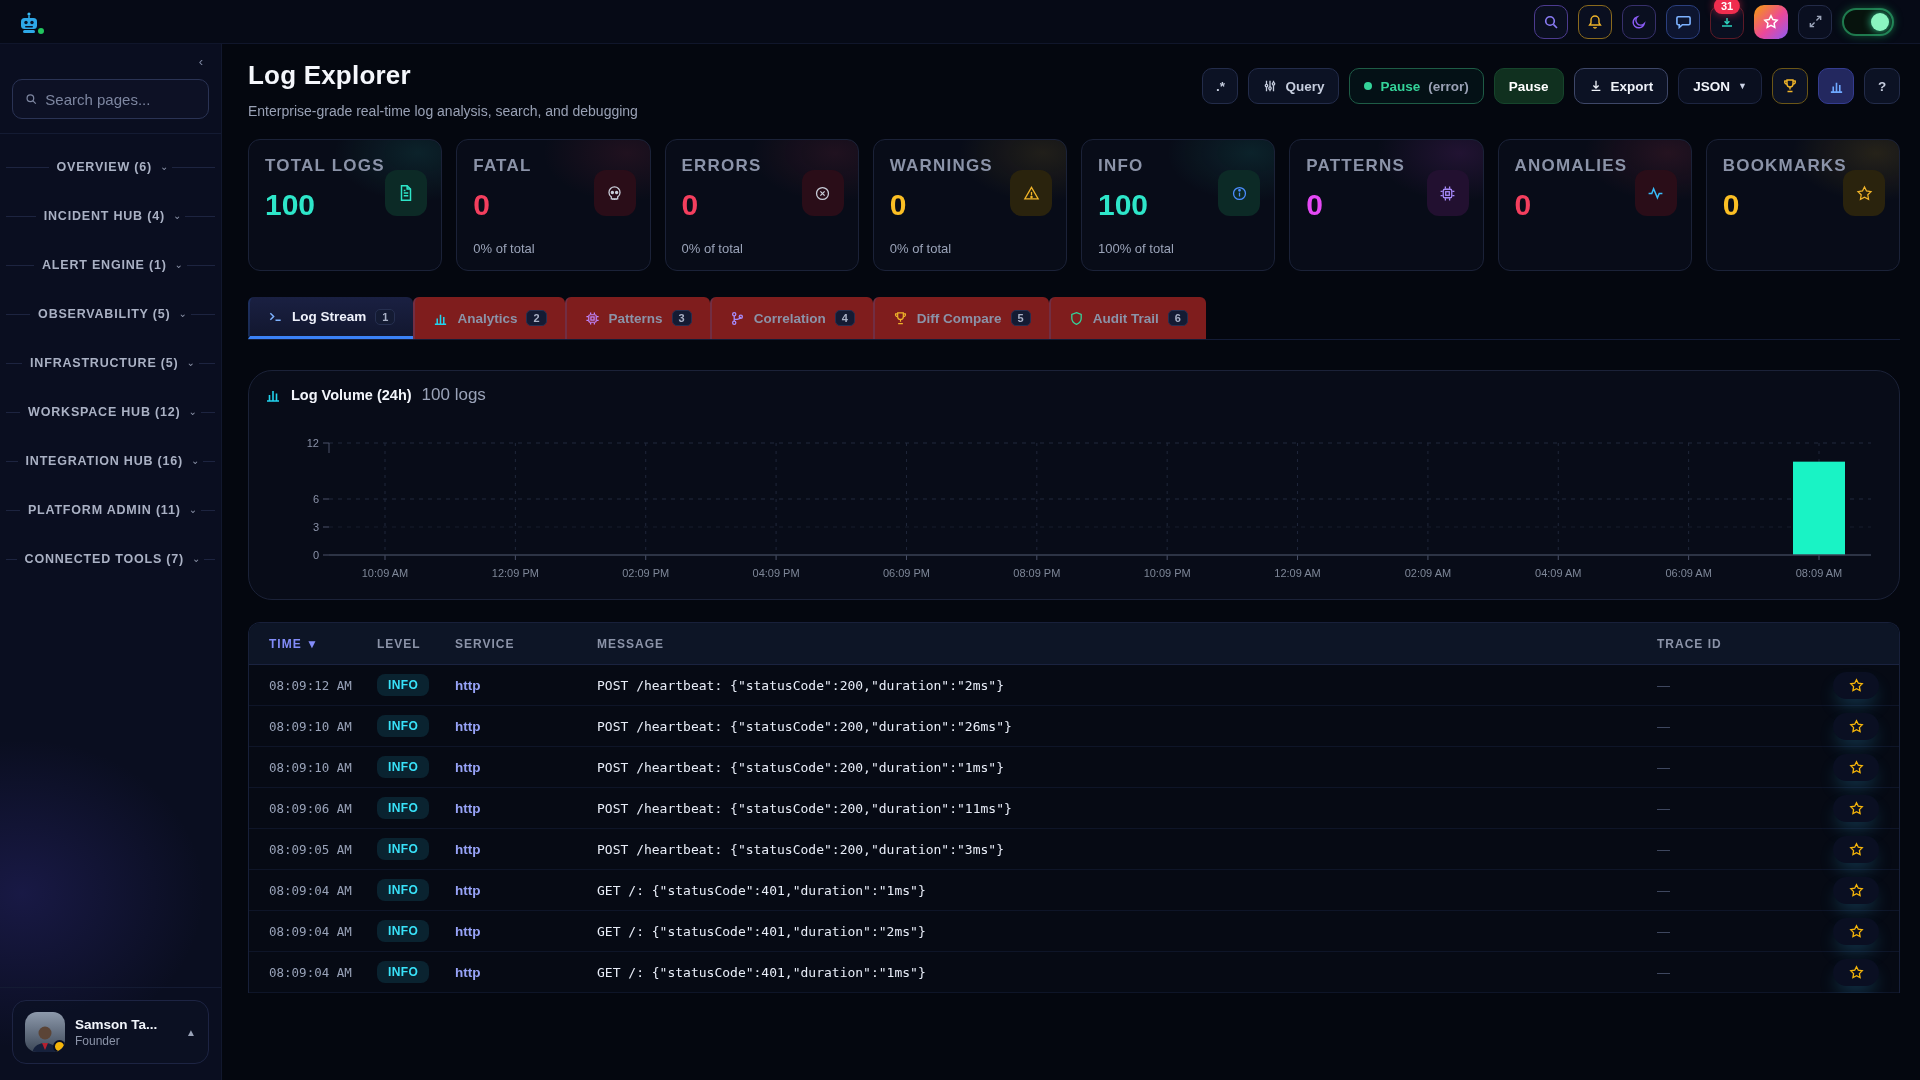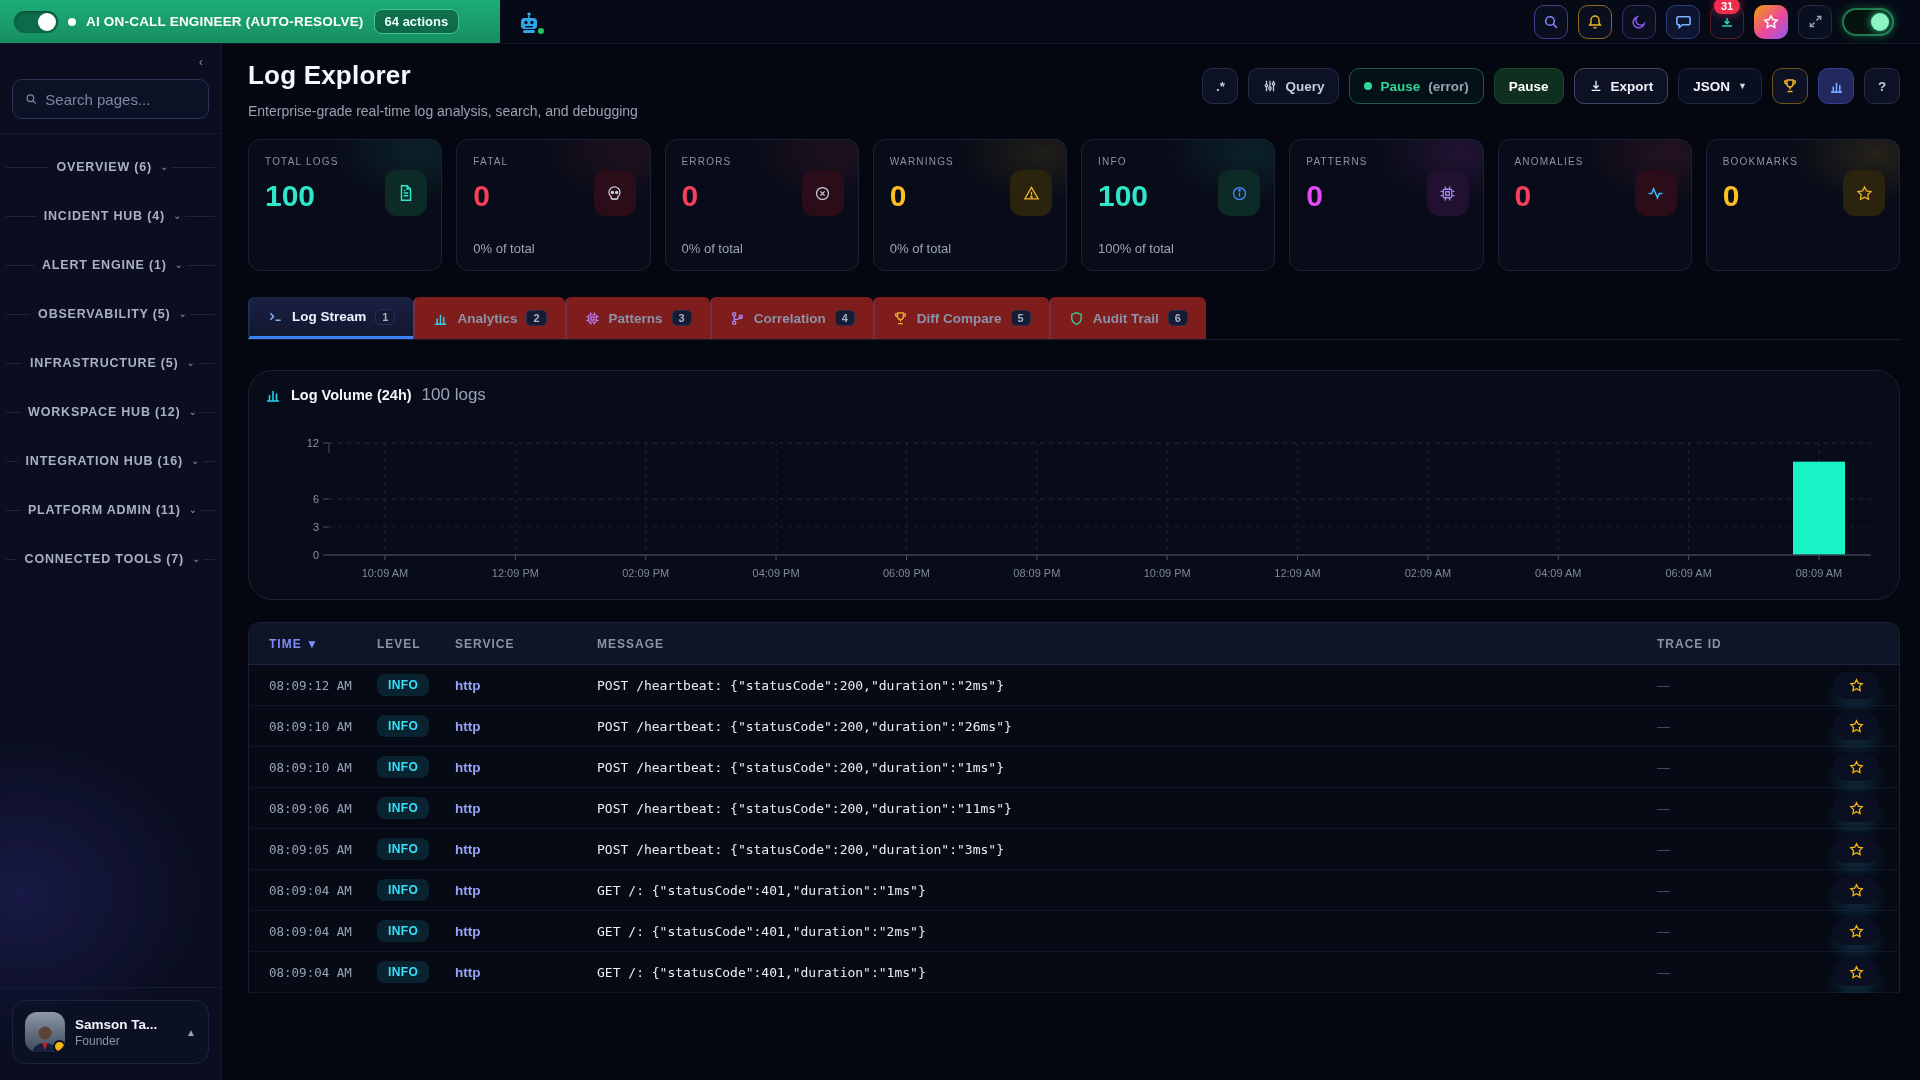--- a/index.html
+++ b/index.html
@@ -76,21 +76,21 @@
   .hbtn.pause { background:#10301f; border-color:#16452c; color:#ffffff; font-weight:800; }
   .hbtn.export { border-color:#3e4768; color:#eef1f8; font-weight:700; }
   .hbtn.format { background:#0a0f1f; border-color:#1d2541; color:#f2f5fb; font-weight:800; }
   .hbtn.trophy { border-color:#6b5616; }
   .hbtn.chartbtn { background:#23285f; border-color:#343c8f; }
   .caret { font-size:9px; color:#cdd4e6; }
 
   
   .stats-row { display:grid; grid-template-columns:repeat(8,1fr); gap:14px; margin-top:20px; }
   .stat-card { position:relative; height:132px; border:1px solid #1b2238; border-radius:12px; padding:16px; background:radial-gradient(120px 70px at 88% 10%, var(--glow), transparent 70%), #080c18; }
-  .stat-label { font-size:10px; font-weight:400; letter-spacing:1.2px; color:#8b93a8; }
+  .stat-label { font-size:17px; font-weight:700; letter-spacing:1.2px; color:#8b93a8; }
   .stat-value { font-size:30px; font-weight:800; margin-top:12px; }
   .stat-icon { position:absolute; top:30px; right:14px; width:42px; height:46px; border-radius:12px; display:flex; align-items:center; justify-content:center; }
   .stat-sub { position:absolute; left:16px; bottom:14px; font-size:13px; color:#9aa3b8; }
   .c-teal { color:#2ee6c9; } .c-red { color:#f43f5e; } .c-yellow { color:#fbbf24; } .c-magenta { color:#e549f5; }
 
   
   .tabs-row { display:flex; margin-top:26px; border-bottom:1px solid #141c36; }
   .tab { display:flex; align-items:center; gap:9px; padding:0 18px; height:42px; background:#7f1d1d; border-left:2px solid rgba(56,130,246,.18); color:#8b93a8; font-size:13.5px; font-weight:600; cursor:pointer; border-radius:6px 6px 0 0; }
   .tab.active { background:linear-gradient(180deg,#1a2042,#12172f); color:#eef1fb; border-bottom:3px solid #3b82f6; font-weight:700; }
   .tab-badge { background:#141b33; border:1px solid #262f50; color:#aab1c6; font-size:11px; font-weight:700; border-radius:5px; padding:1px 6px; }
@@ -115,28 +115,20 @@
   .cell-msg { font-family:"DejaVu Sans Mono",monospace; font-size:13px; color:#e8edf8; white-space:nowrap; overflow:hidden; }
   .cell-trace { color:#47506a; font-size:13px; }
   .star-btn { width:46px; height:27px; border-radius:14px; background:#0a0f22; border:none; display:flex; align-items:center; justify-content:center; cursor:pointer; box-shadow:0 10px 18px -4px rgba(56,189,248,.25); justify-self:end; }
 </style>
 </head>
 <body>
 
 <div class="app">
 
   <div class="topbar">
-    <div class="ai-banner">
-      <div class="ai-toggle">
-          <div class="knob"></div>
-        </div>
-      <div class="ai-dot"></div>
-      <div class="ai-label">AI ON-CALL ENGINEER (AUTO-RESOLVE)</div>
-      <div class="actions-badge">64 actions</div>
-    </div>
     <div class="robot-wrap">
       <svg width="26" height="26" viewBox="0 0 26 26">
         <circle cx="13" cy="5" r="1.6" fill="#38bdf8"></circle>
           <line x1="13" y1="6.5" x2="13" y2="9" stroke="#38bdf8" stroke-width="1.4"></line>
         <rect x="5" y="9" width="16" height="11" rx="3.5" fill="#2da8e8"></rect>
         <circle cx="10" cy="13.5" r="1.7" fill="#0a1228"></circle>
           <circle cx="16" cy="13.5" r="1.7" fill="#0a1228"></circle>
         <rect x="9" y="17" width="8" height="1.6" rx="0.8" fill="#0a1228"></rect>
         <rect x="7" y="21" width="12" height="3" rx="1.5" fill="#2da8e8"></rect>
       </svg>

